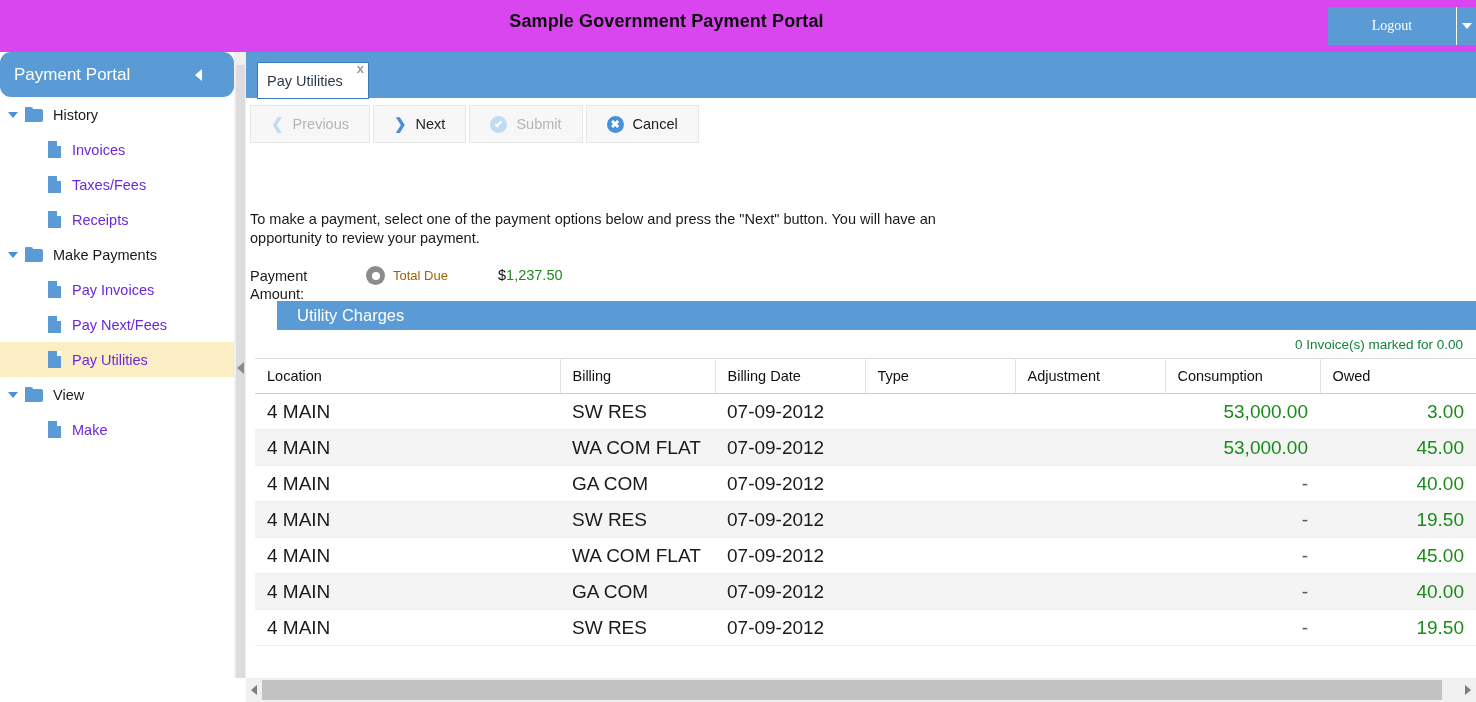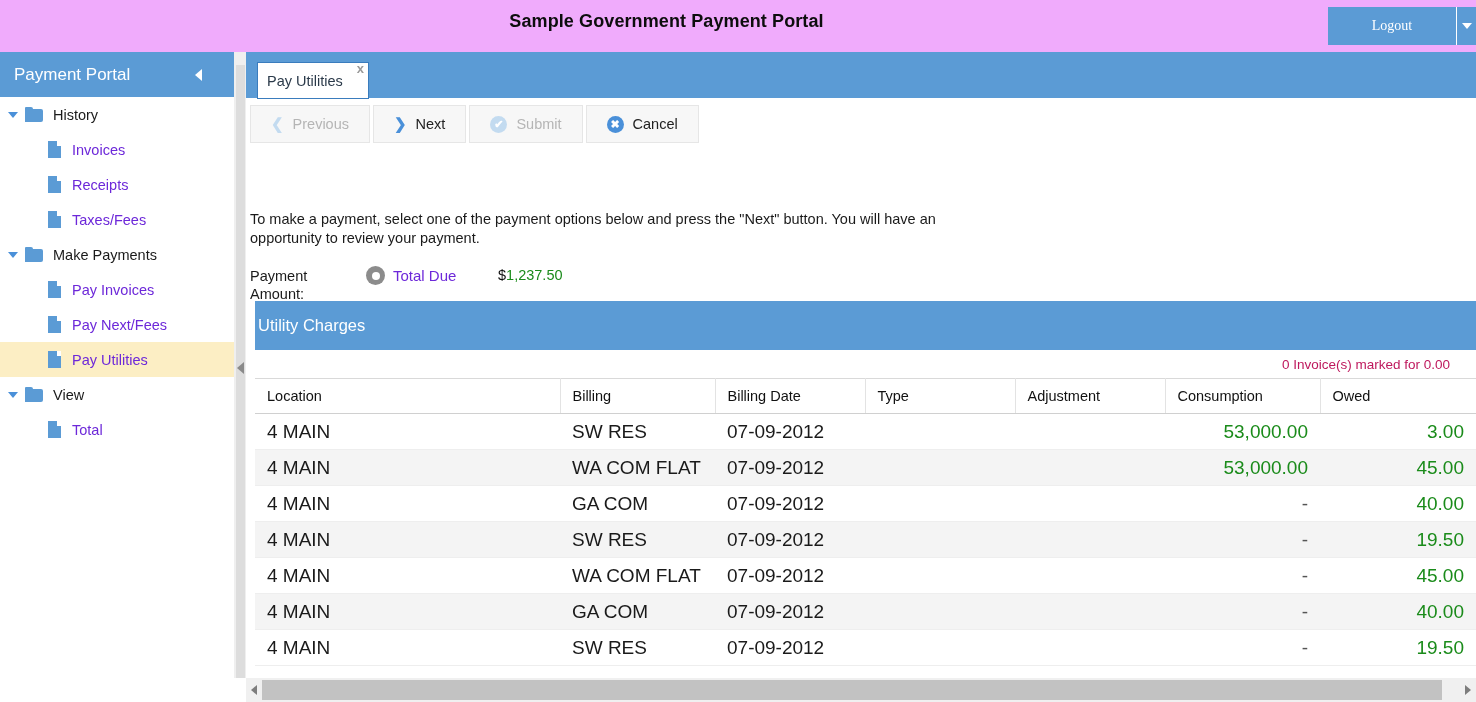--- a/index.html
+++ b/index.html
@@ -8,21 +8,21 @@
     width: 1476px; height: 702px;
     overflow: hidden;
     background: #ffffff;
     font-family: "Liberation Sans", sans-serif;
     -webkit-font-smoothing: antialiased;
   }
 
   
   #topbar {
     position: absolute; left: 0; top: 0; width: 1476px; height: 52px;
-    background: #f0abfc;
+    background: #d946ef;
   }
   #app-title {
     position: absolute; left: 0; top: 11px; width: 1333px;
     text-align: center;
     font-size: 18px; font-weight: bold; color: #0d0d0d;
     letter-spacing: 0.1px;
   }
   #logout-group {
     position: absolute; right: 0; top: 7px;
     height: 38px; display: flex; align-items: stretch;
@@ -47,20 +47,21 @@
 
   
   #sidebar {
     position: absolute; left: 0; top: 52px; width: 234px; height: 650px;
     background: #ffffff; border-right: 0;
   }
   #sidebar-header {
     height: 45px; background: #5b9bd5; color: #ffffff;
     display: flex; align-items: center; padding: 0 14px;
     justify-content: space-between;
+    border-radius: 11px;
   }
   #sidebar-title { font-size: 17px; }
   .caret-left {
     width: 0; height: 0;
     border-top: 6px solid transparent; border-bottom: 6px solid transparent;
     border-right: 7px solid #ffffff; margin-right: 18px; cursor: pointer;
   }
   .nav-group { }
   .nav-group-row {
     height: 35px; display: flex; align-items: center;
@@ -182,49 +183,50 @@
   #row-other-amount { left: 120px; top: 256px; }
   .radio {
     width: 19px; height: 19px; border-radius: 50%;
     background: #8c8c8c; margin-right: 8px; flex: none;
     display: flex; align-items: center; justify-content: center;
     cursor: pointer;
   }
   .radio .dot {
     width: 8px; height: 8px; border-radius: 50%; background: #ffffff;
   }
-  .radio-label { font-size: 15px; color: #6d28d9; }
+  .radio-label { font-size: 13px; color: #a16207; }
   #total-due-value {
     position: absolute; left: 252px; top: 215px;
     font-size: 14.5px; color: #0d0d0d;
   }
   #total-due-value .amt { color: #1a8b1a; }
   #other-amount-input {
     position: absolute; left: 252px; top: 249px;
     width: 184px; height: 34px;
     background: #ffffff; border: 1px solid #cfcfcf;
     text-align: right; padding-right: 10px;
     font-size: 14.5px; color: #1a1a1a;
     font-family: "Liberation Sans", sans-serif;
   }
 
   
   #grid-panel {
     position: absolute; left: 9px; top: 249px;
     width: 1221px; height: 418px;
   }
   #grid-header {
-    height: 49px; background: #5b9bd5; color: #ffffff;
-    display: flex; align-items: center; padding-left: 3px;
+    height: 29px; background: #5b9bd5; color: #ffffff;
+    display: flex; align-items: center; padding-left: 20px;
     font-size: 16.5px;
+    margin-left: 22px;
   }
   #grid-summary {
     height: 28px; background: #ffffff;
     display: flex; align-items: center; justify-content: flex-end;
-    padding-right: 26px; font-size: 13.5px; color: #be185d;
+    padding-right: 13px; font-size: 13.5px; color: #15803d;
   }
   table { border-collapse: collapse; width: 1221px; table-layout: fixed; }
   thead th {
     height: 35px; background: #ffffff; color: #111111;
     font-size: 14.5px; font-weight: normal; text-align: left;
     border-top: 1px solid #d9d9d9; border-bottom: 1px solid #d0d0d0;
     border-right: 1px solid #e3e3e3;
     padding: 0 12px;
   }
   thead th.num { }
@@ -290,25 +292,25 @@
       <span class="tri-expanded"></span>
       <span class="folder-icon"></span>
       <span>History</span>
     </div>
     <div class="nav-item-row">
       <span class="doc-icon"></span>
       <span>Invoices</span>
     </div>
     <div class="nav-item-row">
       <span class="doc-icon"></span>
+      <span>Taxes/Fees</span>
+    </div>
+    <div class="nav-item-row">
+      <span class="doc-icon"></span>
       <span>Receipts</span>
-    </div>
-    <div class="nav-item-row">
-      <span class="doc-icon"></span>
-      <span>Taxes/Fees</span>
     </div>
   </div>
 
   <div class="nav-group">
     <div class="nav-group-row">
       <span class="tri-expanded"></span>
       <span class="folder-icon"></span>
       <span>Make Payments</span>
     </div>
     <div class="nav-item-row">
@@ -326,21 +328,21 @@
   </div>
 
   <div class="nav-group">
     <div class="nav-group-row">
       <span class="tri-expanded"></span>
       <span class="folder-icon"></span>
       <span>View</span>
     </div>
     <div class="nav-item-row">
       <span class="doc-icon"></span>
-      <span>Total</span>
+      <span>Make</span>
     </div>
   </div>
 </div>
 
 <div id="splitter">
   <div id="splitter-bar"></div>
   <div id="splitter-handle"></div>
 </div>
 
 <div id="main">

